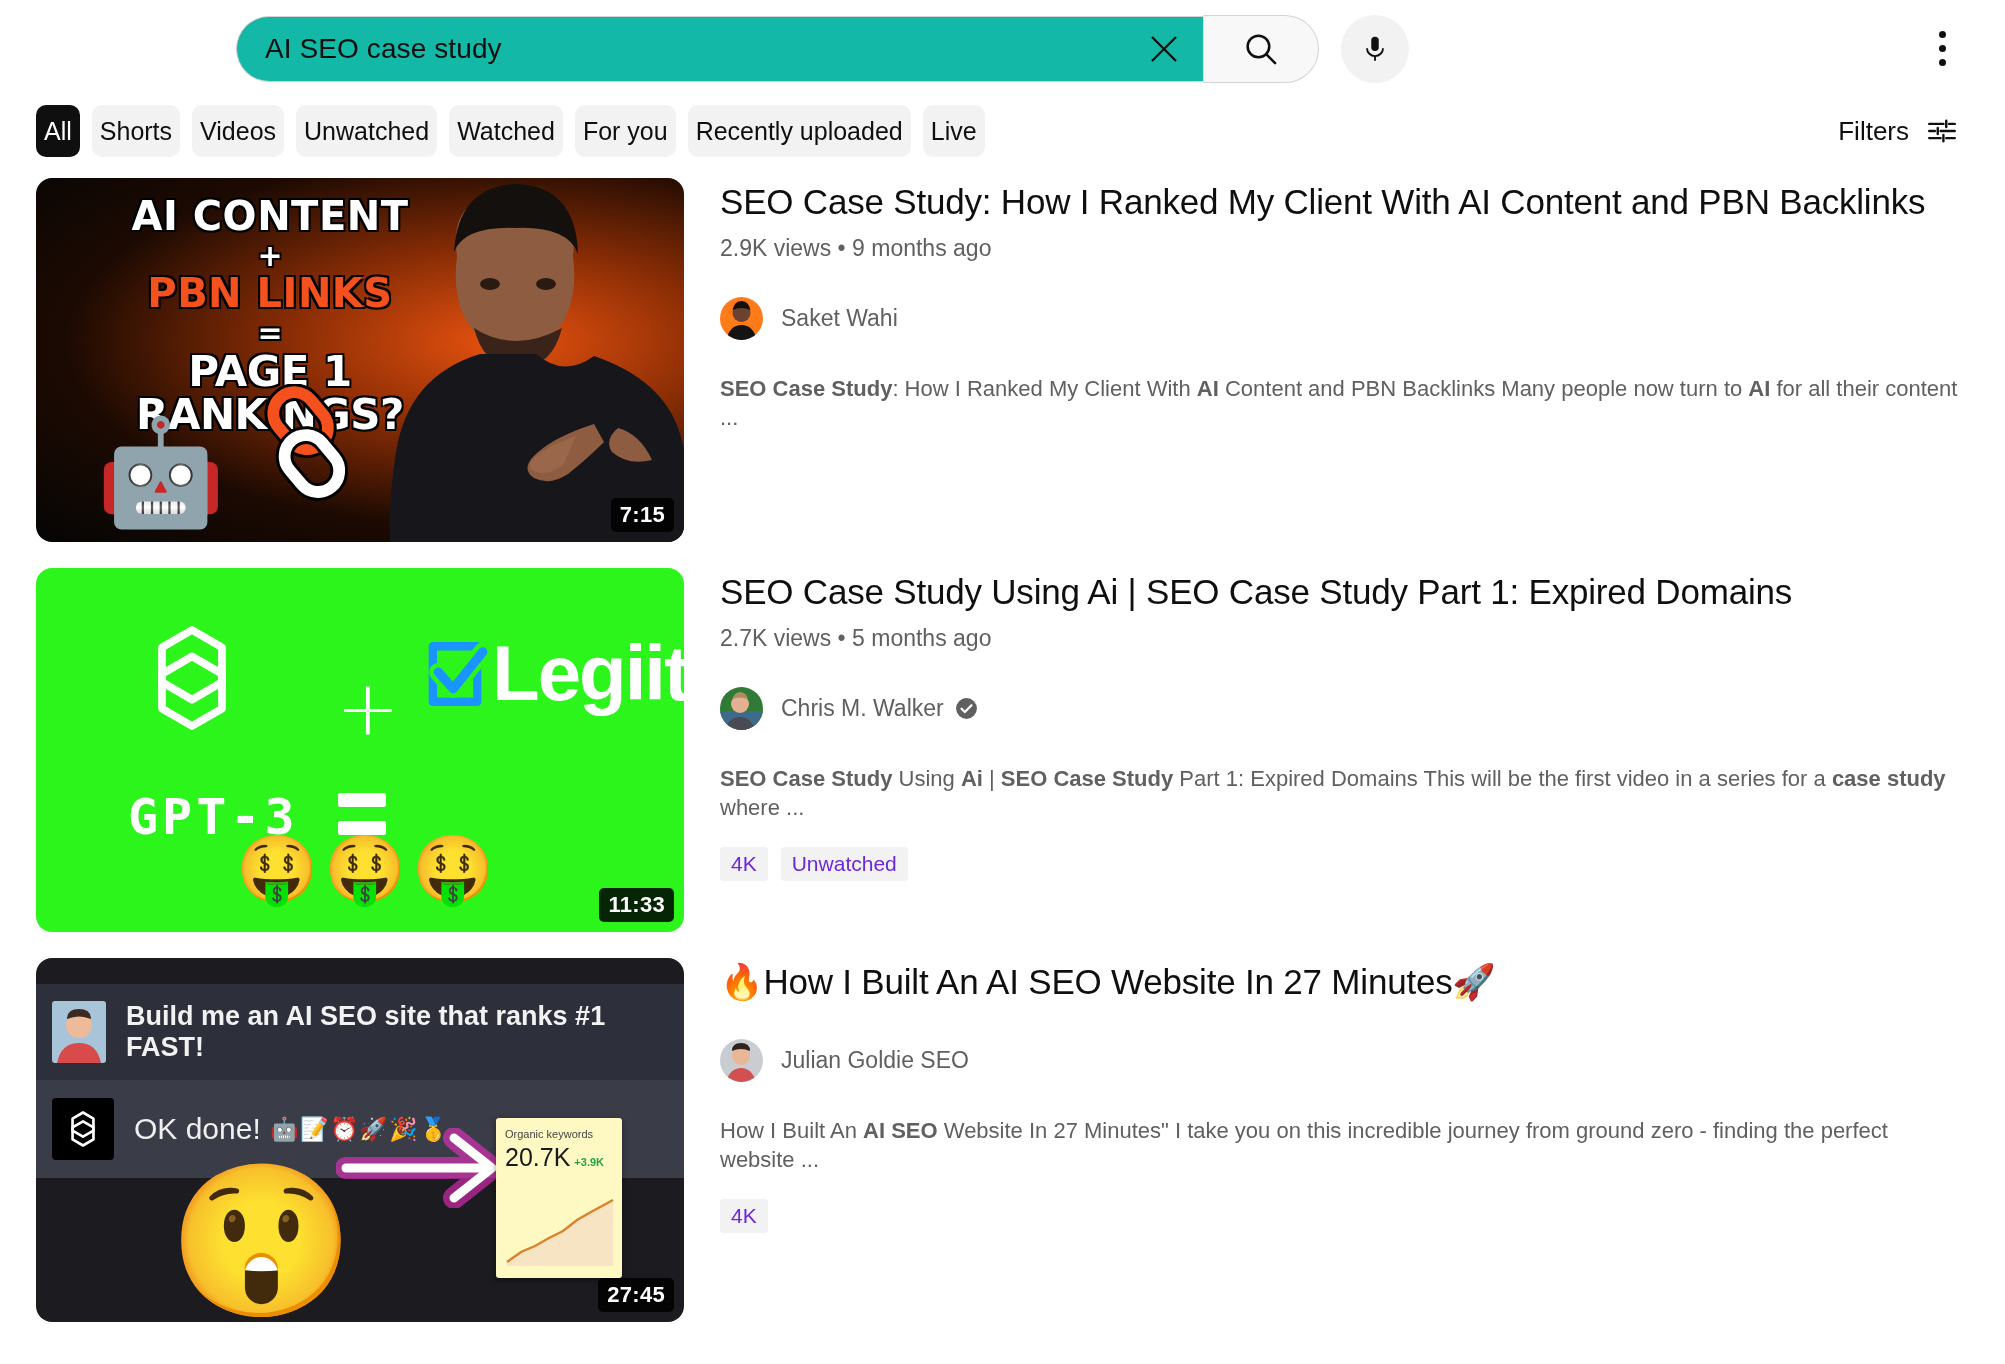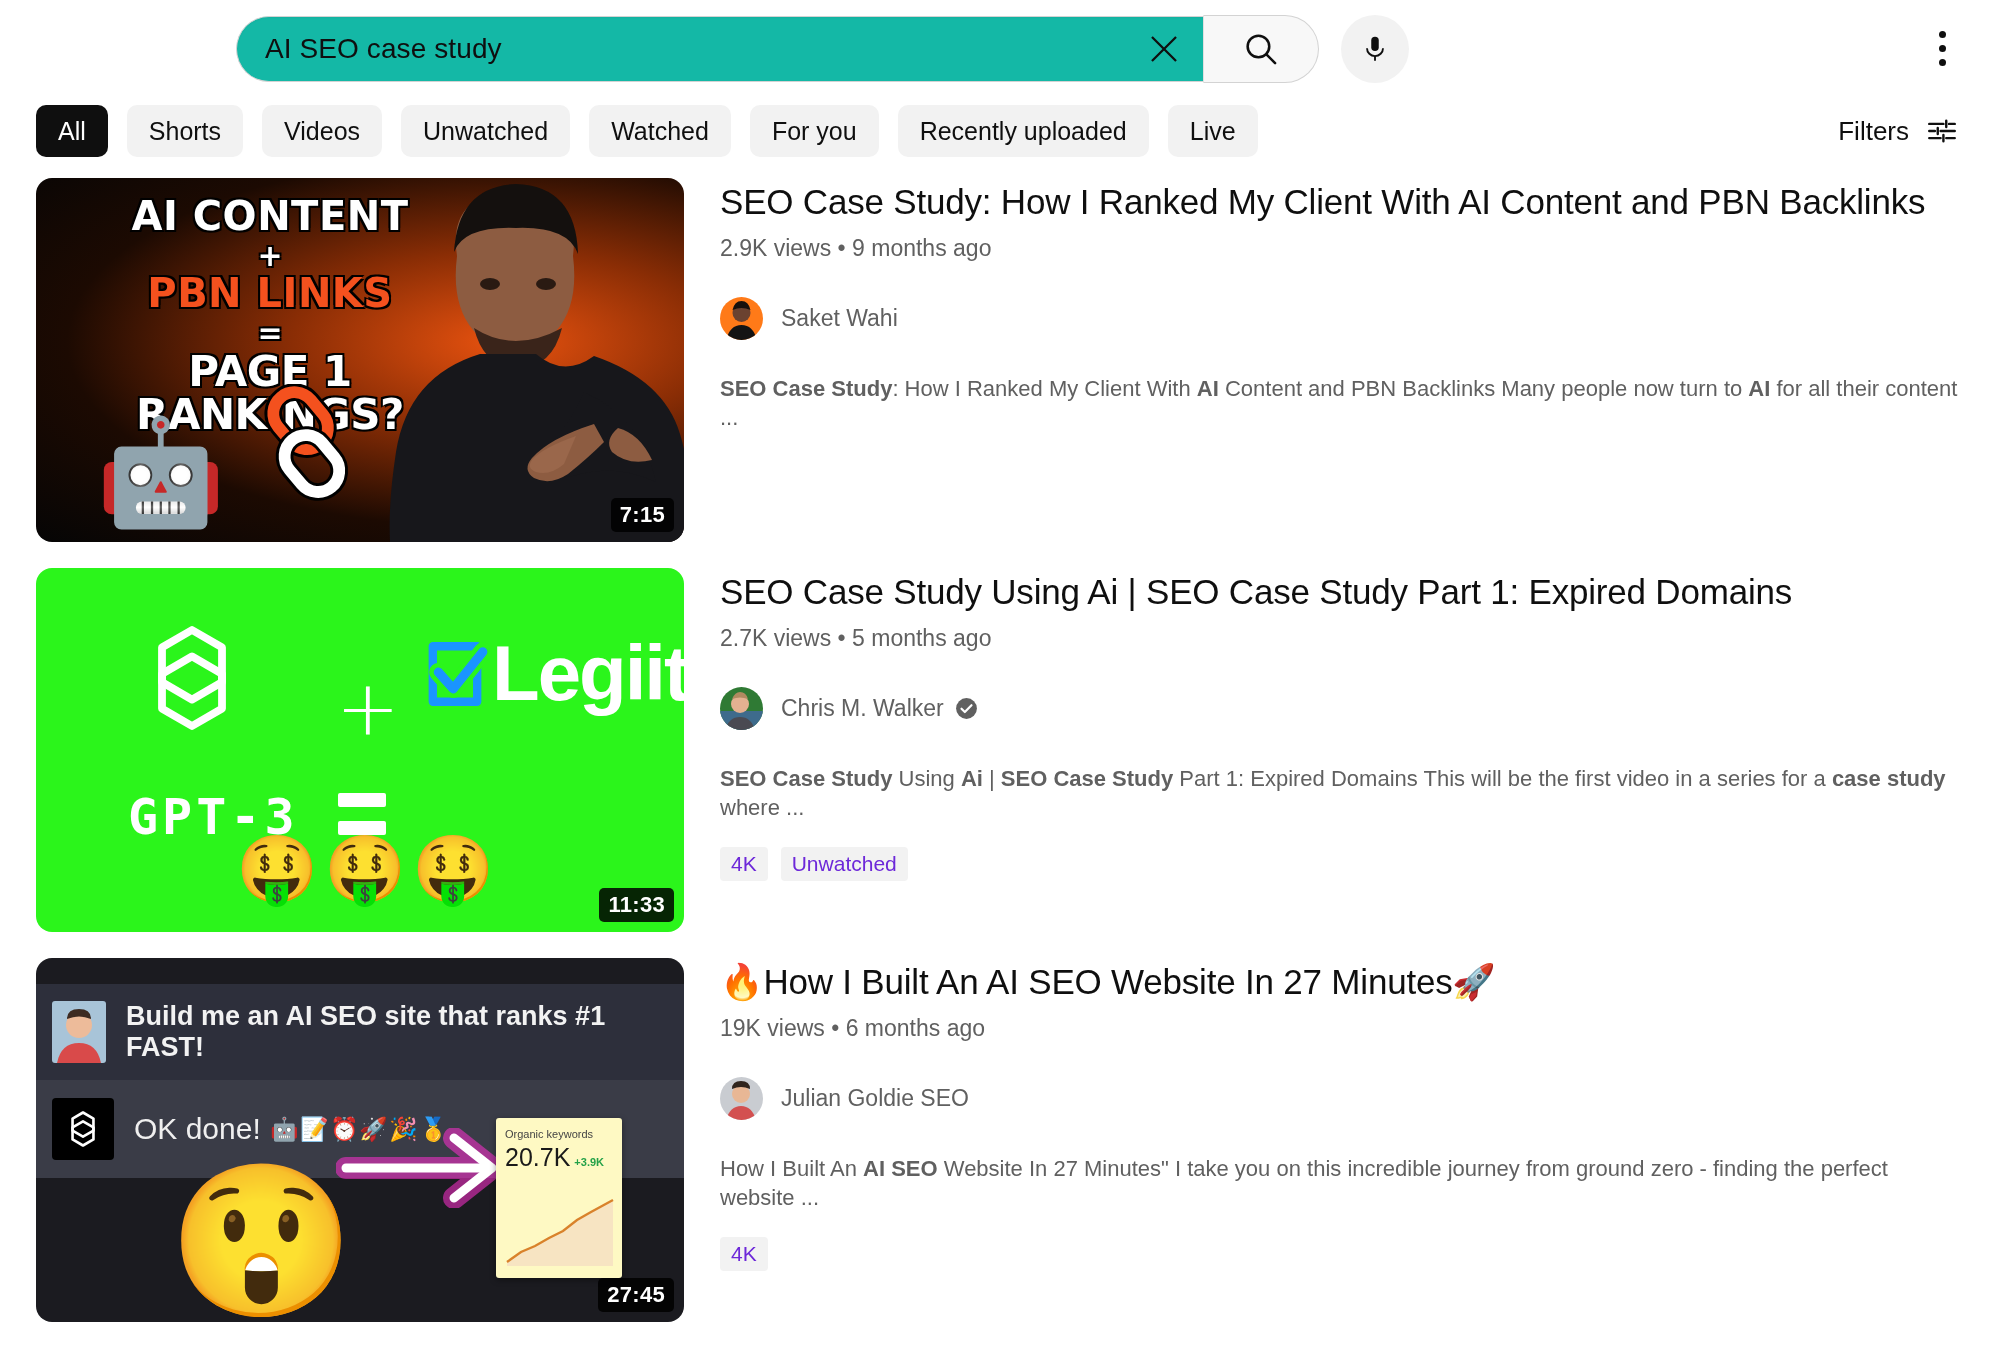--- a/index.html
+++ b/index.html
@@ -85,27 +85,27 @@
   
   .chips-row {
     position: relative;
     height: 70px;
     display: flex;
     align-items: center;
     padding-left: 36px;
   }
   .chip {
     height: 52px;
-    padding: 0 22px;
+    padding: 0 8px;
     border-radius: 10px;
     background: #f2f2f2;
     color: #0f0f0f;
     font-size: 25px;
     display: flex; align-items: center; justify-content: center;
-    margin-right: 19px;
+    margin-right: 12px;
     cursor: pointer;
     white-space: nowrap;
   }
   .chip.active {
     background: #0f0f0f;
     color: #ffffff;
   }
   .filters-btn {
     position: absolute;
     right: 46px;
@@ -518,21 +518,20 @@
         </div>
         <svg width="110" height="80" viewBox="0 0 110 80" style="margin-top:14px" aria-hidden="true">
           <path d="M2 76 L16 66 L30 60 L44 52 L58 45 L72 34 L86 26 L108 14 L108 80 L2 80 Z" fill="#f3dcc2" opacity=".7"></path>
           <path d="M2 76 L16 66 L30 60 L44 52 L58 45 L72 34 L86 26 L108 14" fill="none" stroke="#d9822b" stroke-width="2.4"></path>
         </svg>
       </div>
       <div class="duration">27:45</div>
     </div>
     <div class="info">
       <div class="vtitle">🔥How I Built An AI SEO Website In 27 Minutes🚀</div>
-      <div class="meta">19K views • 6 months ago</div>
       <div class="channel">
         <span class="avatar">
           <svg width="43" height="43" viewBox="0 0 43 43" aria-hidden="true">
             <rect width="43" height="43" fill="#c9ccd1"></rect>
             <circle cx="21" cy="17" r="9" fill="#e8b795"></circle>
             <path d="M21 4 q-9 0 -9 8 q9 -4 18 0 q0 -8 -9 -8z" fill="#2f241d"></path>
             <path d="M6 43 q4 -14 15 -14 q11 0 15 14z" fill="#d35050"></path>
           </svg>
         </span>
         <span class="cname">Julian Goldie SEO</span>

